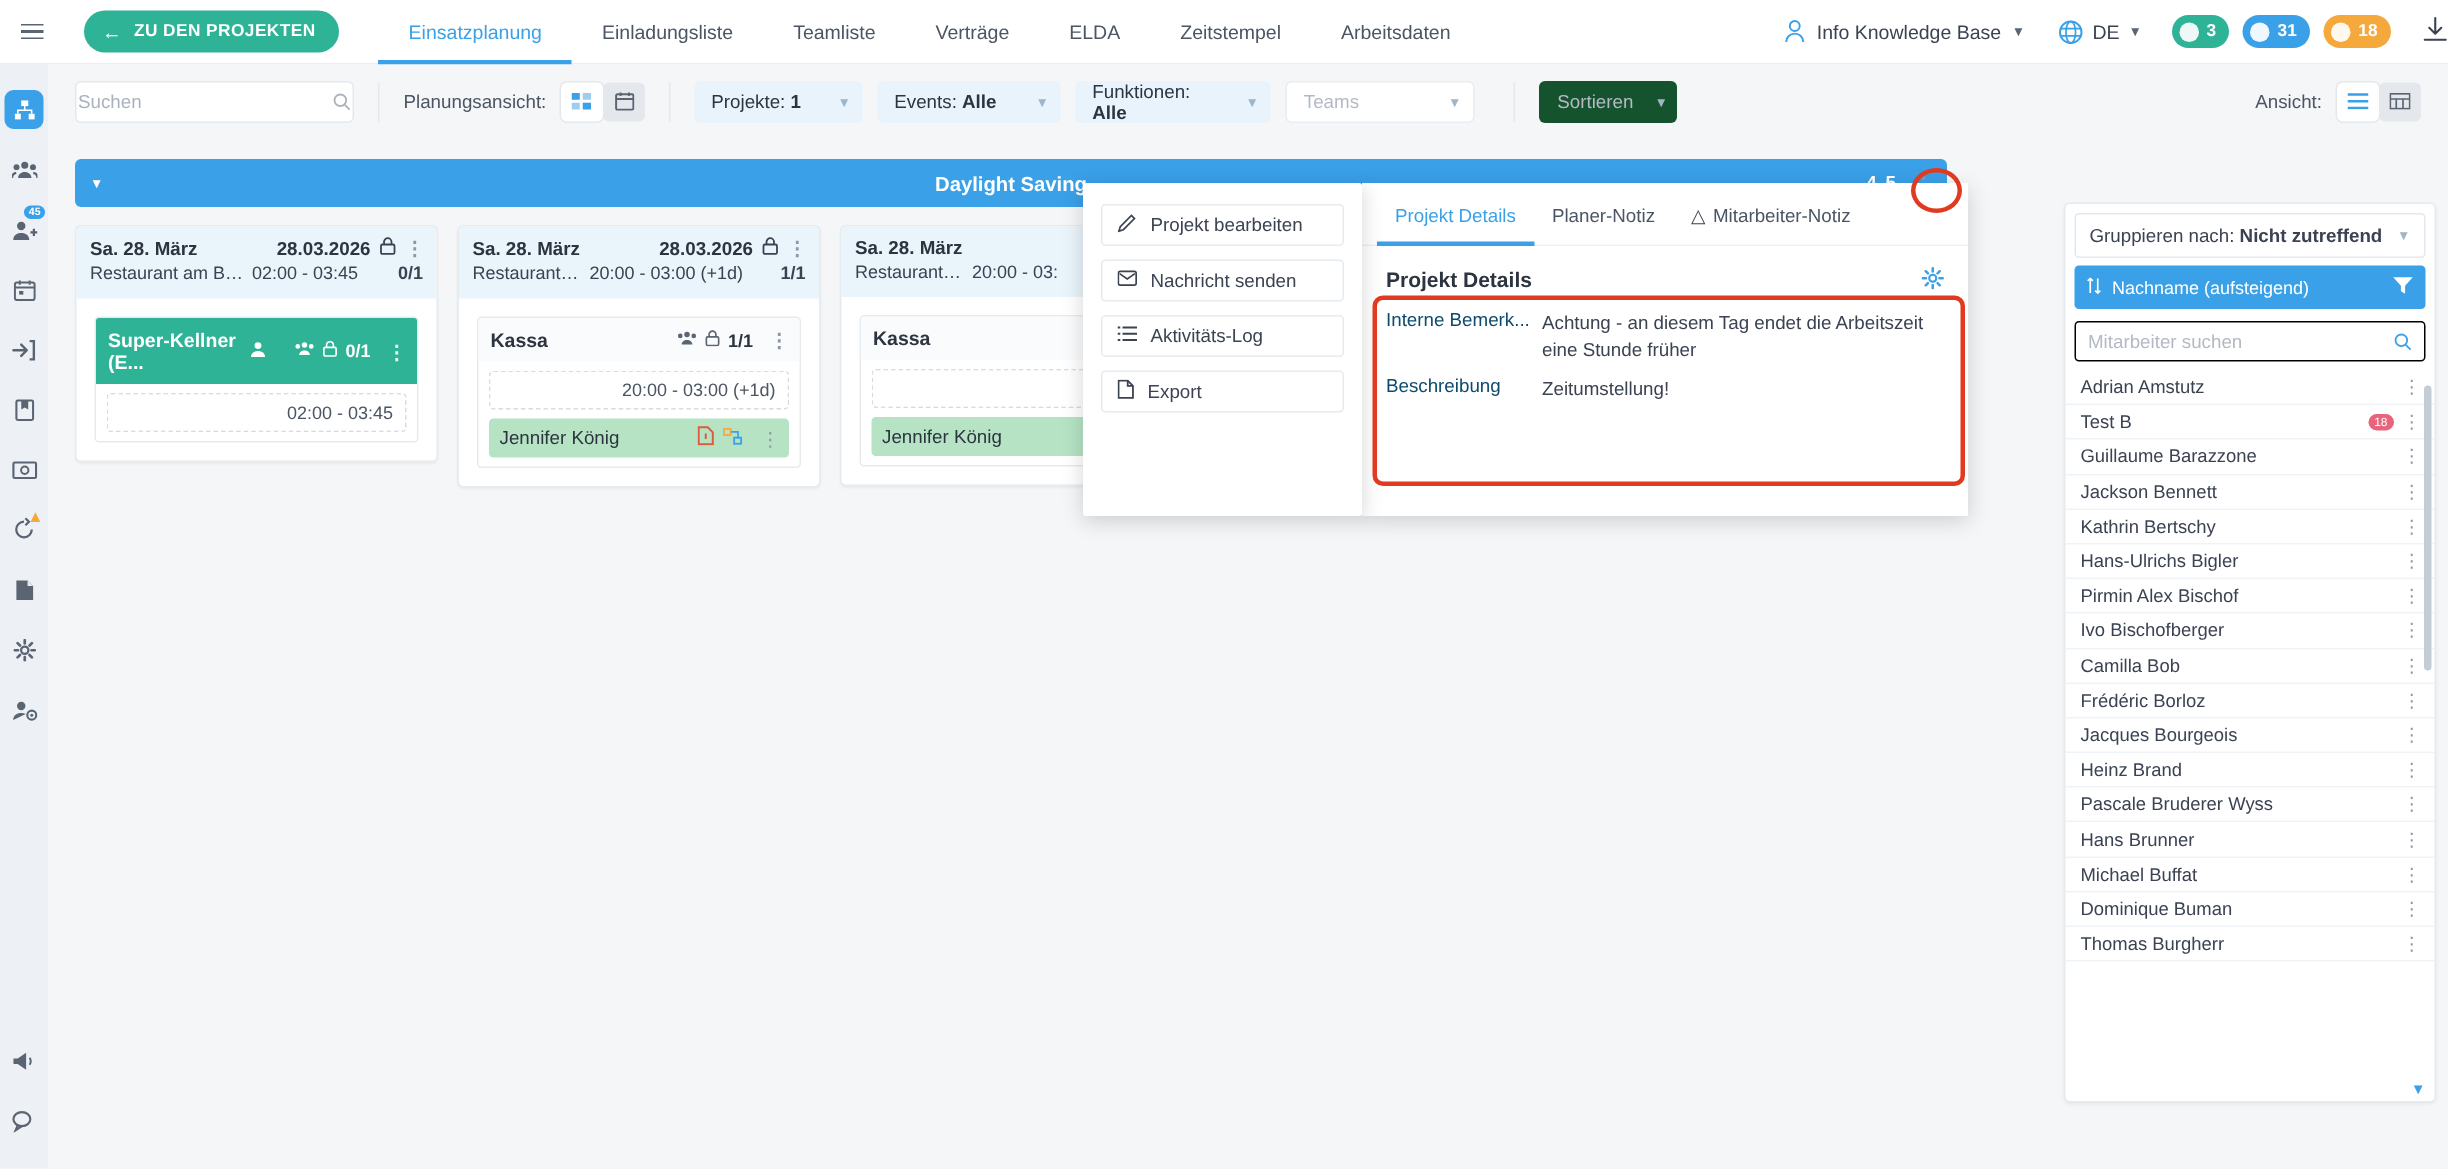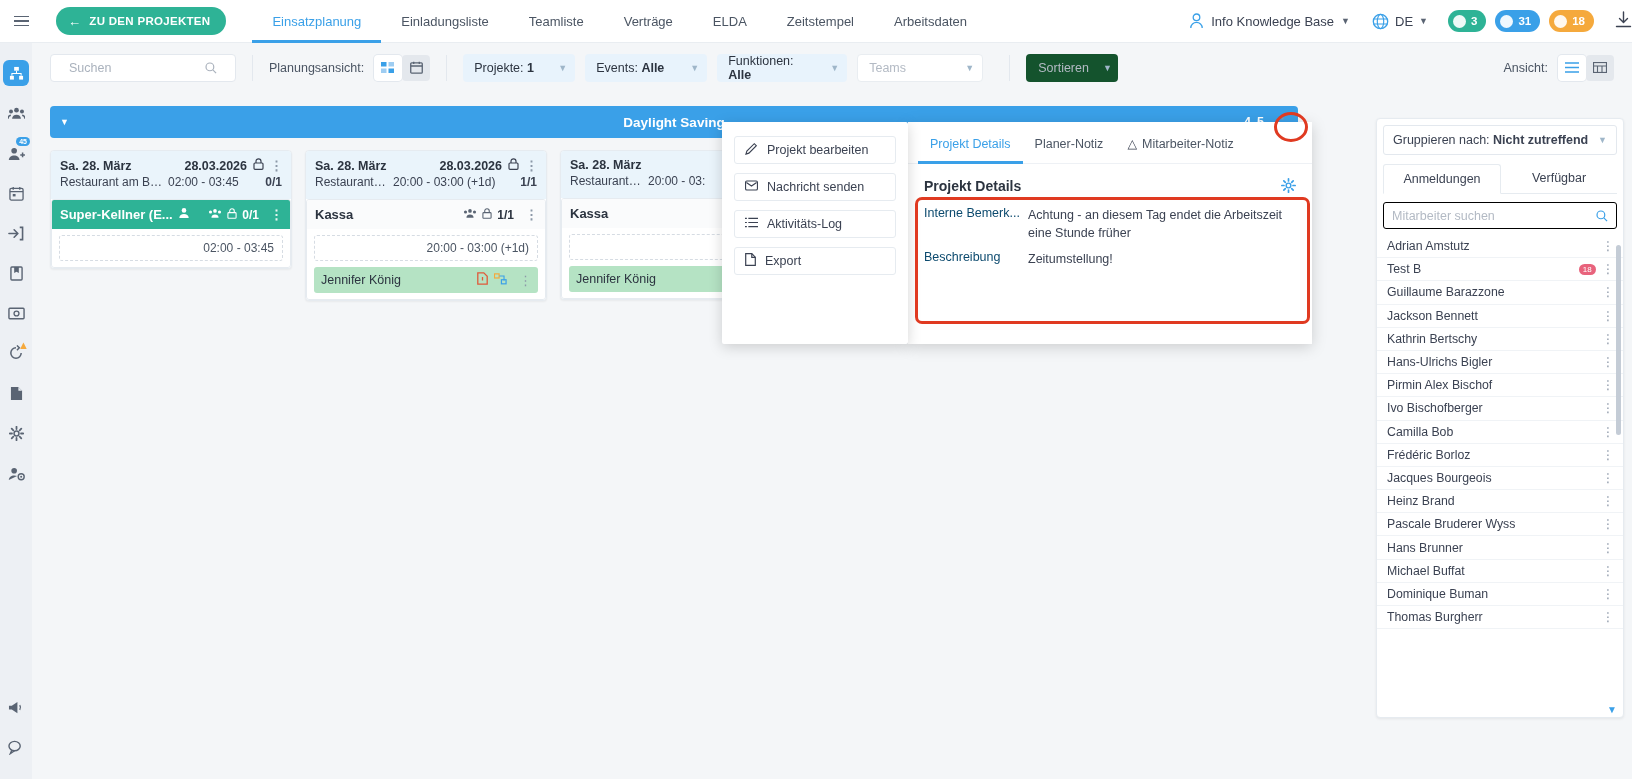--- a/index.html
+++ b/index.html
@@ -68,21 +68,21 @@
   .rail-warn { position: absolute; top: 6px; right: 1px; color: #f5a93c; font-size: 11px; }
   .rail-bottom { margin-top: auto; display: flex; flex-direction: column; align-items: center; padding-bottom: 12px; }
 
   
   .filterbar {
     position: absolute; top: 43px; left: 32px; width: 1600px; height: 49px;
     background: #f4f6f8; display: flex; align-items: center; padding: 0 18px;
   }
   .search-box {
     width: 186px; height: 28px; background: #fff; border: 1px solid #e3e8ee;
-    border-radius: 4px; display: flex; align-items: center; padding: 0 18px;
+    border-radius: 4px; display: flex; align-items: center; padding: 0 1px;
     color: #aab2bd; font-size: 12.5px; justify-content: space-between;
   }
   .vsep { width: 1px; height: 26px; background: #e3e8ee; margin: 0 16px; }
   .lbl { font-size: 12.5px; color: #4b5563; margin-right: 10px; }
   .segbtn { width: 28px; height: 26px; border-radius: 4px; display: flex;
     align-items: center; justify-content: center; cursor: pointer; }
   .segbtn.on { background: #fff; box-shadow: 0 0 0 1px #e3e8ee; }
   .segbtn.off { background: #e4e8ed; }
   .drop {
     height: 28px; border-radius: 4px; display: flex; align-items: center;
@@ -113,21 +113,21 @@
   .card { width: 242px; background: #fff; border-radius: 4px; border: 1px solid #e6ebf0;
     box-shadow: 0 1px 2px rgba(0,0,0,.05); overflow: hidden; }
   .card-head { background: #eaf4fb; padding: 7px 9px 10px 9px; }
   .ch-row1 { display: flex; align-items: center; font-size: 12.5px; font-weight: bold; color: #2c3440; }
   .ch-row1 .d2 { margin-left: auto; }
   .ch-row2 { display: flex; align-items: center; font-size: 12px; color: #3b4252; margin-top: 2px; gap: 4px; }
   .ch-row2 .loc { max-width: 104px; overflow: hidden; white-space: nowrap; text-overflow: ellipsis; }
   .ch-row2 .ratio { margin-left: auto; font-weight: bold; }
   .kebab { color: #8c98a8; font-size: 13px; cursor: pointer; letter-spacing: -1px; margin-left: 6px; }
 
-  .shift { margin: 0; border: 1px solid #e6ebf0; border-radius: 3px; overflow: hidden; }
+  .shift { margin: 12px; border: 1px solid #e6ebf0; border-radius: 3px; overflow: hidden; }
   .shift-title { padding: 7px 8px; font-size: 13px; font-weight: bold; color: #2c3440;
     display: flex; align-items: center; background: #fafbfc; }
   .shift-title.green { background: #2eb396; color: #fff; }
   .shift-title .meta { margin-left: auto; display: flex; align-items: center; gap: 5px; font-size: 12px; }
   .slot { margin: 6px 7px; border: 1px dashed #d6dce3; border-radius: 3px; height: 26px;
     display: flex; align-items: center; justify-content: flex-end; padding: 0 8px;
     font-size: 12px; color: #4b5563; }
   .emp-row { margin: 6px 7px; background: #b5e3c4; border-radius: 3px; height: 26px;
     display: flex; align-items: center; padding: 0 7px; font-size: 12.5px; color: #2c3440; }
   .emp-row .icons { margin-left: auto; display: flex; align-items: center; gap: 6px; }
@@ -161,21 +161,21 @@
     position: absolute; left: 915px; top: 197px; width: 395px; height: 127px;
     border: 3px solid #e03a21; border-radius: 7px; z-index: 60; pointer-events: none;
   }
   .redcircle {
     position: absolute; left: 1274px; top: 112px; width: 34px; height: 30px;
     border: 3px solid #e03a21; border-radius: 50%; z-index: 60; pointer-events: none;
   }
 
   
   .rpanel {
-    position: absolute; right: 8px; top: 118px; width: 248px; height: 600px;
+    position: absolute; right: 8px; top: 135px; width: 248px; height: 600px;
     background: #fff; border: 1px solid #e6ebf0; border-radius: 4px;
     box-shadow: 0 1px 3px rgba(0,0,0,.07); display: flex; flex-direction: column;
   }
   .group-by { height: 30px; margin: 6px 6px 0 6px; border: 1px solid #e3e8ee; border-radius: 3px;
     display: flex; align-items: center; padding: 0 9px; font-size: 12.5px; color: #3b4252; cursor: pointer; }
   .group-by .cv { margin-left: auto; color: #9fb6c9; font-size: 9px; }
   .sortrow { height: 29px; margin: 5px 6px 0 6px; background: #3aa0e8; border-radius: 3px;
     display: flex; align-items: center; padding: 0 8px; color: #fff; font-size: 12px; }
   .sortrow .sv { margin-left: auto; }
   .rtabs { display: flex; margin: 9px 6px 0 6px; border-bottom: 1px solid #e6ebf0; }
@@ -677,23 +677,32 @@
 </div>
 <div class="redbox"></div>
 <div class="redcircle"></div>
 
 <div class="rpanel">
   <div class="group-by">
     <span><span>Gruppieren nach:</span>
       <b>Nicht zutreffend</b></span>
     <span class="cv">▼</span>
   </div>
-  <div class="rtabs">
-    <div class="rtab active">Anmeldungen</div>
-    <div class="rtab">Verfügbar</div>
+  <div class="sortrow">
+    <span style="margin-right:7px">
+      <svg width="10" height="11" viewBox="0 0 10 11">
+          <path d="M2.5 0.6v9.8M0.8 2.3L2.5 0.6l1.7 1.7M7.5 10.4V0.6M5.8 8.7l1.7 1.7 1.7-1.7" stroke="#fff" stroke-width="1.1" fill="none"></path>
+        </svg>
+    </span>
+    <span>Nachname (aufsteigend)</span>
+    <span class="sv filtericon">
+      <svg width="14" height="13" viewBox="0 0 14 13">
+          <path d="M0.5 0.8h13L8.4 6.5v5.3L5.6 10.2V6.5z" fill="#fff"></path>
+        </svg>
+    </span>
   </div>
   <div class="empsearch">
     <span>Mitarbeiter suchen</span>
     <svg width="12" height="12" viewBox="0 0 13 13">
         <circle cx="5.3" cy="5.3" r="4.2" fill="none" stroke="#3aa0e8" stroke-width="1.3"></circle>
         <path d="M8.5 8.5l3.5 3.5" stroke="#3aa0e8" stroke-width="1.3"></path>
       </svg>
   </div>
   <div class="emplist">
     <div class="empitem">

